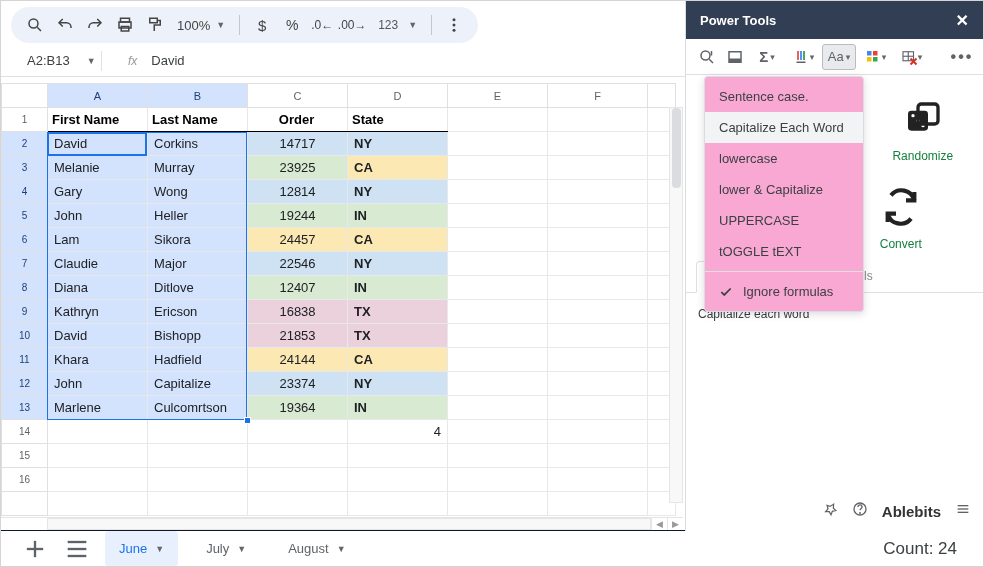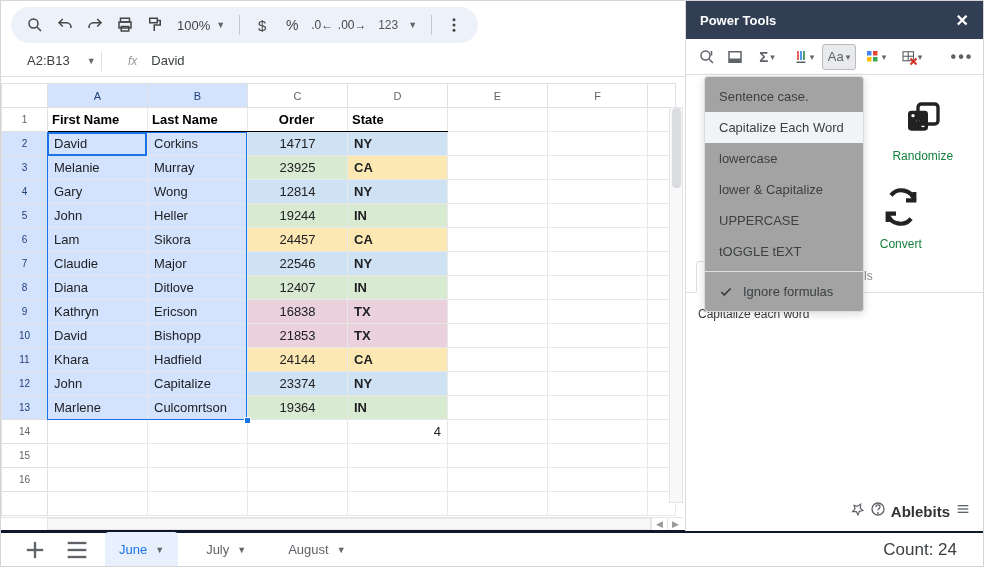--- a/index.html
+++ b/index.html
@@ -43,21 +43,21 @@
 .handle { position: absolute; width: 7px; height: 7px; background: #1a73e8; border: 1px solid #fff; }
 
 .vscroll { position: absolute; left: 668px; top: 106px; width: 14px; height: 396px; background: #f8f8f8; border: 1px solid #e5e5e5; }
 .vscroll-thumb { position: absolute; top: 0; left: 2px; width: 9px; height: 80px; background: #dadce0; border-radius: 4px; }
 
 .hscroll { position: absolute; left: 0; bottom: 36px; width: 682px; height: 13px; background: #fff; border-top: 1px solid #e5e5e5; display: flex; }
 .hscroll-track { flex: 1; background: #f8f8f8; border: 1px solid #e5e5e5; margin-left: 46px;}
 .hscroll-btn { width: 16px; display:flex; align-items:center; justify-content:center; color:#999; font-size:9px; border-left:1px solid #e5e5e5;}
 
 
-.sheet-bar { position: absolute; left: 0; bottom: 0; width: 984px; height: 36px; background: #fff; border-top: 3px solid #0f172a; display: flex; align-items: center; padding: 0 20px; gap: 14px; }
+.sheet-bar { position: absolute; left: 0; bottom: 0; width: 984px; height: 36px; background: #fff; border-top: 1px solid #0f172a; display: flex; align-items: center; padding: 0 20px; gap: 14px; }
 .sb-btn { width: 28px; height: 28px; display: flex; align-items: center; justify-content: center; color: #5f6368; cursor: pointer; border-radius: 4px; }
 .sheet-tab { display: flex; align-items: center; gap: 8px; padding: 0 14px; height: 36px; font-size: 13px; color: #5f6368; cursor: pointer; }
 .sheet-tab.active { color: #1a73e8; font-weight: 500; background: #e8f0fe; border-radius: 4px; }
 .count { margin-left: auto; font-size: 17px; color: #3c4043; margin-right: 8px; }
 
 
 .side { position: absolute; right: 0; top: 0; width: 298px; height: 530px; background: #fff; border-left: 1px solid #dadce0; }
 .side-header { height: 38px; background: #313e54; color: #fff; display: flex; align-items: center; padding: 6px 14px; font-size: 13px; font-weight: bold; }
 .side-close { margin-left: auto; color: #fff; cursor: pointer; font-size: 16px; }
 .side-toolbar { height: 36px; border-bottom: 1px solid #e0e0e0; display: flex; align-items: center; padding: 0 8px; gap: 2px; }
@@ -65,25 +65,25 @@
 .st-btn.group { width: 34px; }
 .st-btn svg { width: 18px; height: 18px; }
 .side-actions { padding: 24px 16px 10px; display: flex; flex-wrap: wrap; justify-content: space-around; row-gap: 24px; }
 .action { width: 86px; display: flex; flex-direction: column; align-items: center; gap: 10px; cursor: pointer; }
 .action .aicon { width: 40px; height: 40px; color: #222; display:flex; align-items:center; justify-content:center; }
 .action .label { font-size: 12px; color: #15803d; }
 .side-tabs { display: flex; padding: 0 10px; border-bottom: 1px solid #e0e0e0; }
 .side-tab { padding: 8px 12px; font-size: 12px; color: #888; cursor: pointer; }
 .side-tab.active { border: 1px solid #e0e0e0; border-bottom: 1px solid #fff; margin-bottom: -1px; background: #fff; color: #333; border-radius: 4px 4px 0 0; }
 .recent { padding: 14px 12px; font-size: 12px; color: #3c4043; }
-.side-footer { position: absolute; bottom: 0; left: 0; right: 0; height: 40px; display: flex; align-items: center; justify-content: flex-end; gap: 5px; padding: 0 12px; font-size: 16px; color: #5f6368; }
+.side-footer { position: absolute; bottom: 0; left: 0; right: 0; height: 40px; display: flex; align-items: center; justify-content: flex-end; gap: 14px; padding: 0 12px; font-size: 16px; color: #5f6368; }
 .ablebits { font-weight: bold; font-size: 15px; color: #333; }
 
 
-.menu { position: absolute; left: 703px; top: 75px; width: 160px; background: #a3a3a3; border: 1px solid #dadce0; border-radius: 4px; box-shadow: 0 2px 8px rgba(0,0,0,0.15); padding: 4px 0; z-index: 100; }
+.menu { position: absolute; left: 703px; top: 75px; width: 160px; background: #f9a8d4; border: 1px solid #dadce0; border-radius: 4px; box-shadow: 0 2px 8px rgba(0,0,0,0.15); padding: 4px 0; z-index: 100; }
 .menu-item { padding: 8px 14px; font-size: 13px; color: #3c4043; cursor: pointer; }
 .menu-item:hover, .menu-item.hover { background: #f1f3f4; }
 .menu-sep { height: 1px; background: #e0e0e0; margin: 4px 0; }
 .menu-check { display: flex; align-items: flex-end; padding: 8px 14px; gap: 10px; font-size: 13px; color: #3c4043; }
 .menu-check svg { width: 14px; height: 14px; }
 </style>
 </head>
 <body>
 
 <div class="toolbar">

